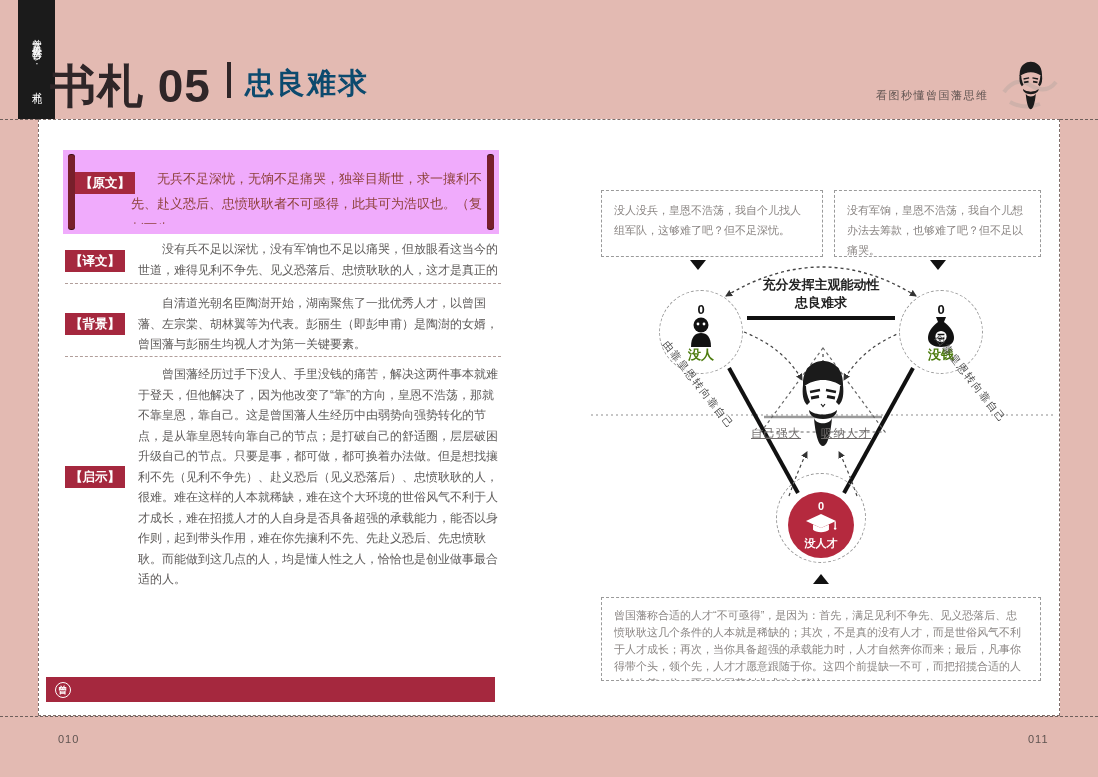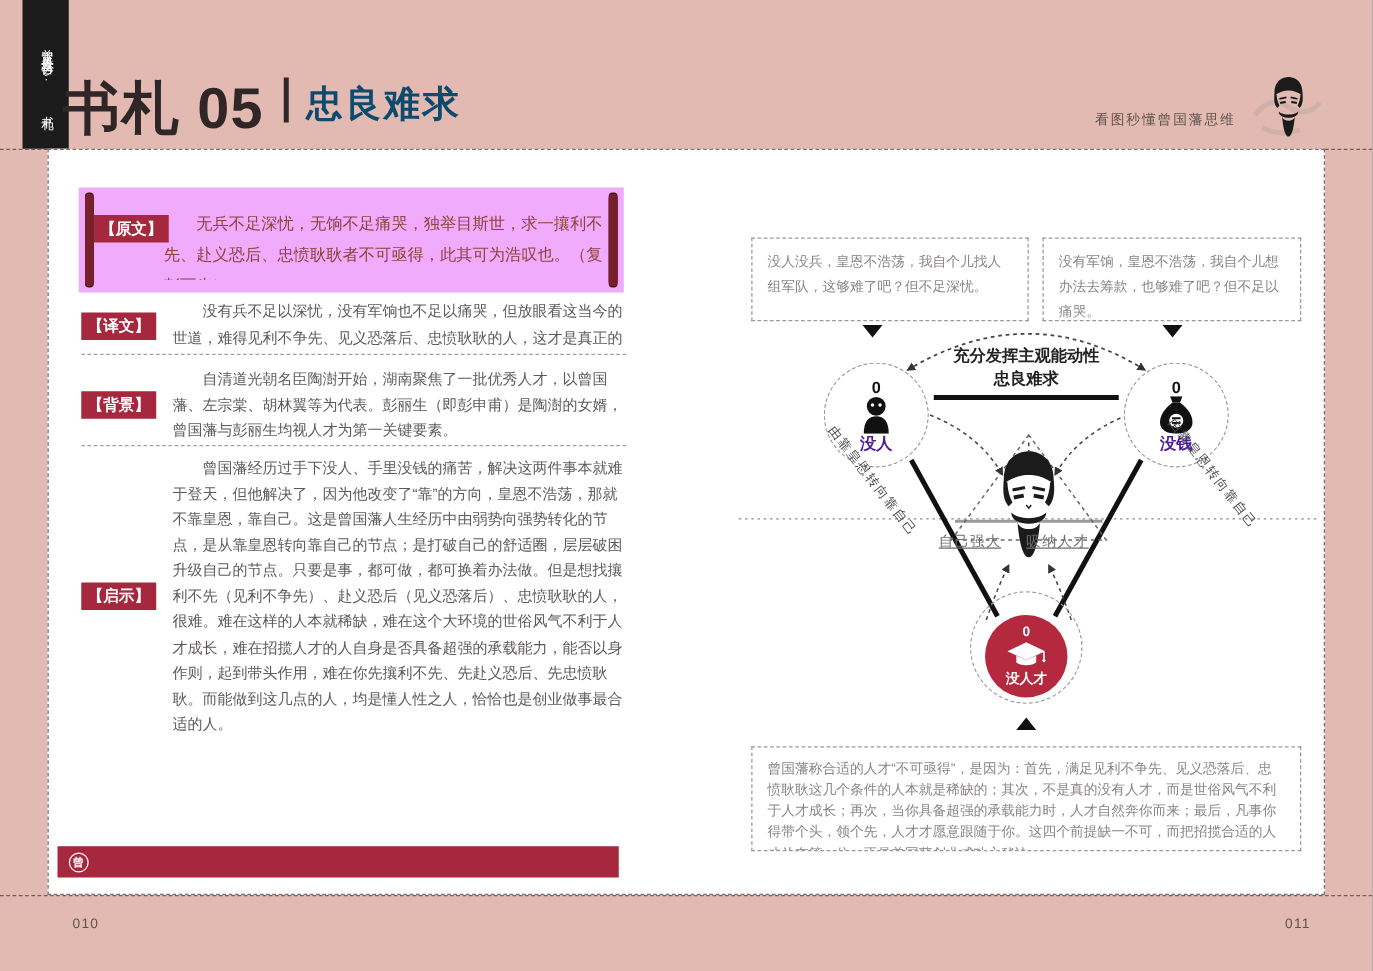--- a/index.html
+++ b/index.html
@@ -84,21 +84,21 @@
   .ad-left{ left:104px; top:140px; } .ad-right{ left:344px; top:140px; }
   .arrow-up{ position:absolute; left:227px; top:454px; width:0; height:0;
     border-left:8px solid transparent; border-right:8px solid transparent; border-bottom:10px solid #111; }
   .node{
     position:absolute; width:84px; height:84px; border:1.5px dashed #9a9a9a; border-radius:50%;
     display:flex; flex-direction:column; align-items:center; justify-content:center; gap:1px;
     background:#fff;
   }
   .node-left{ left:73px; top:170px; } .node-right{ left:313px; top:170px; }
   .node-zero{ font-size:13px; font-weight:bold; color:#111; line-height:13px; }
-  .node-label{ font-size:13px; font-weight:bold; color:#4c1d95; line-height:14px; }
+  .node-label{ font-size:13px; font-weight:bold; color:#4d7c0f; line-height:14px; }
   .ghost-circle{ position:absolute; left:190px; top:353px; width:90px; height:90px;
     border:1.5px dashed #9a9a9a; border-radius:50%; }
   .node-red{
     position:absolute; left:202px; top:372px; width:66px; height:66px;
     background:#b5293e; border-radius:50%; color:#fff;
     display:flex; flex-direction:column; align-items:center; justify-content:center;
   }
   .node-red .node-zero, .node-red .node-label{ color:#fff; font-size:11px; }
   .solve-text{
     position:absolute; left:160px; top:156px; width:150px; text-align:center;

